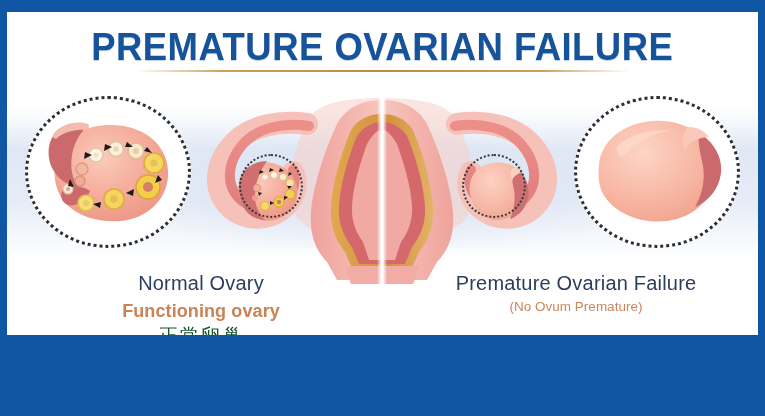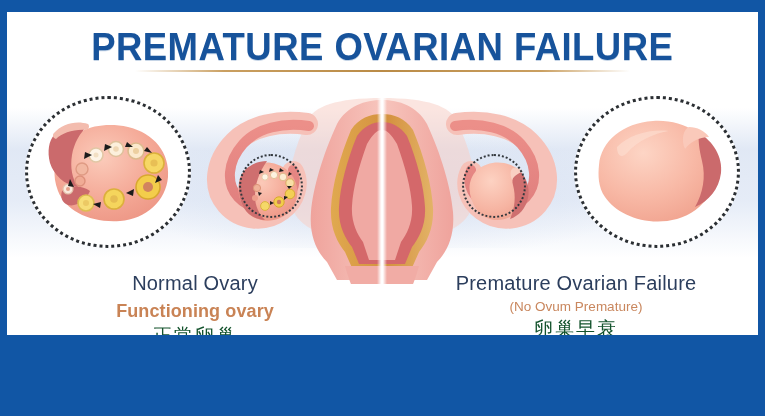--- a/index.html
+++ b/index.html
@@ -69,21 +69,21 @@
     position:absolute;
     border-radius:50%;
     border:2px dotted #33383d;
   }
   .minicircle.l { left:232px; top:70px; width:64px; height:64px; }
   .minicircle.r { left:455px; top:70px; width:64px; height:64px; }
 
   
   .labels { position:absolute; left:0; right:0; top:258px; }
   .col { position:absolute; width:340px; text-align:center; }
-  .col.left  { left:18px; }
+  .col.left  { left:24px; }
   .col.right { right:12px; }
   .l-head {
     font-size:20px; color:#2c3e5d; font-weight:400; letter-spacing:.2px;
     line-height:26px;
   }
   .l-sub {
     font-size:18px; color:#c98355; font-weight:600; letter-spacing:.1px;
     line-height:26px; margin-top:2px;
   }
   .l-note {
@@ -315,19 +315,18 @@
 
       <div class="col left">
         <div class="l-head">Normal Ovary</div>
         <div class="l-sub">Functioning ovary</div>
         <div class="l-cn">正常卵巢</div>
       </div>
 
       <div class="col right">
         <div class="l-head">Premature Ovarian Failure</div>
         <div class="l-note">(No Ovum Premature)</div>
-        <div class="l-cn">卵巢早衰</div>
       </div>
 
     </div>
 
   </div>
 </div>
 
 </body></html>

